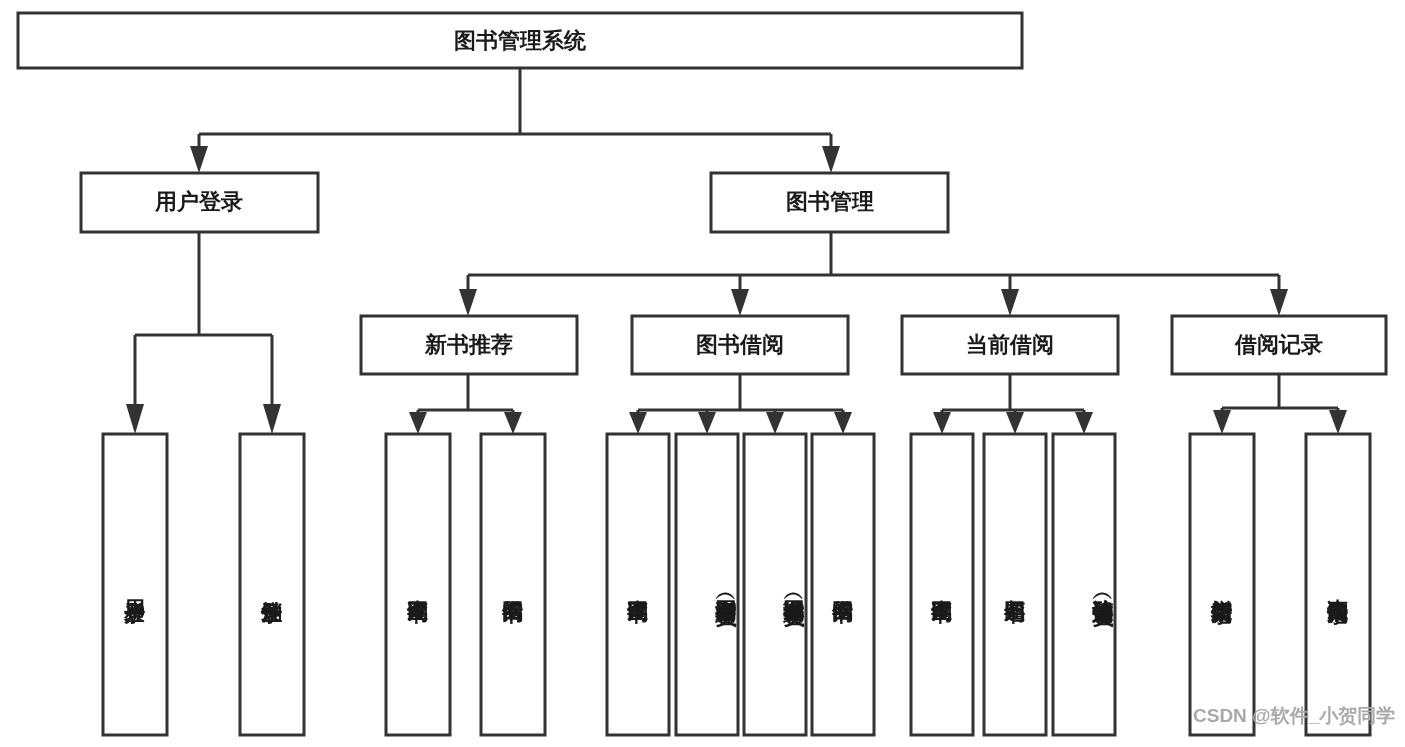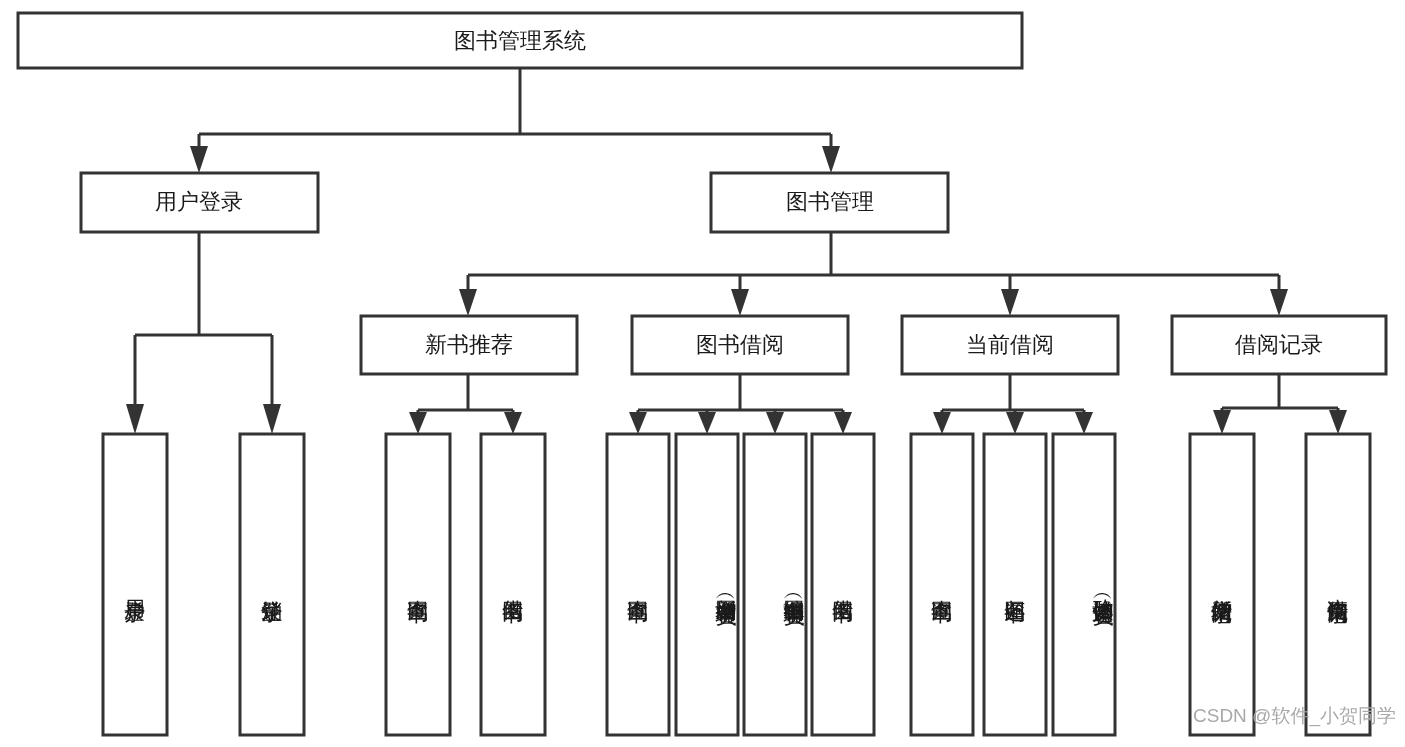--- a/index.html
+++ b/index.html
@@ -11,20 +11,21 @@
     width: 1405px;
     height: 747px;
     font-family: "Liberation Sans", "DejaVu Sans", sans-serif;
     overflow: hidden;
     position: relative;
   }
   #diagram-root {
     position: relative;
     width: 1380px;
     height: 747px;
+    font-weight: bold;
   }
   svg.diagram-canvas {
     position: absolute;
     top: 0;
     left: 0;
     width: 1405px;
     height: 747px;
   }
   .node-box {
     fill: #ffffff;

